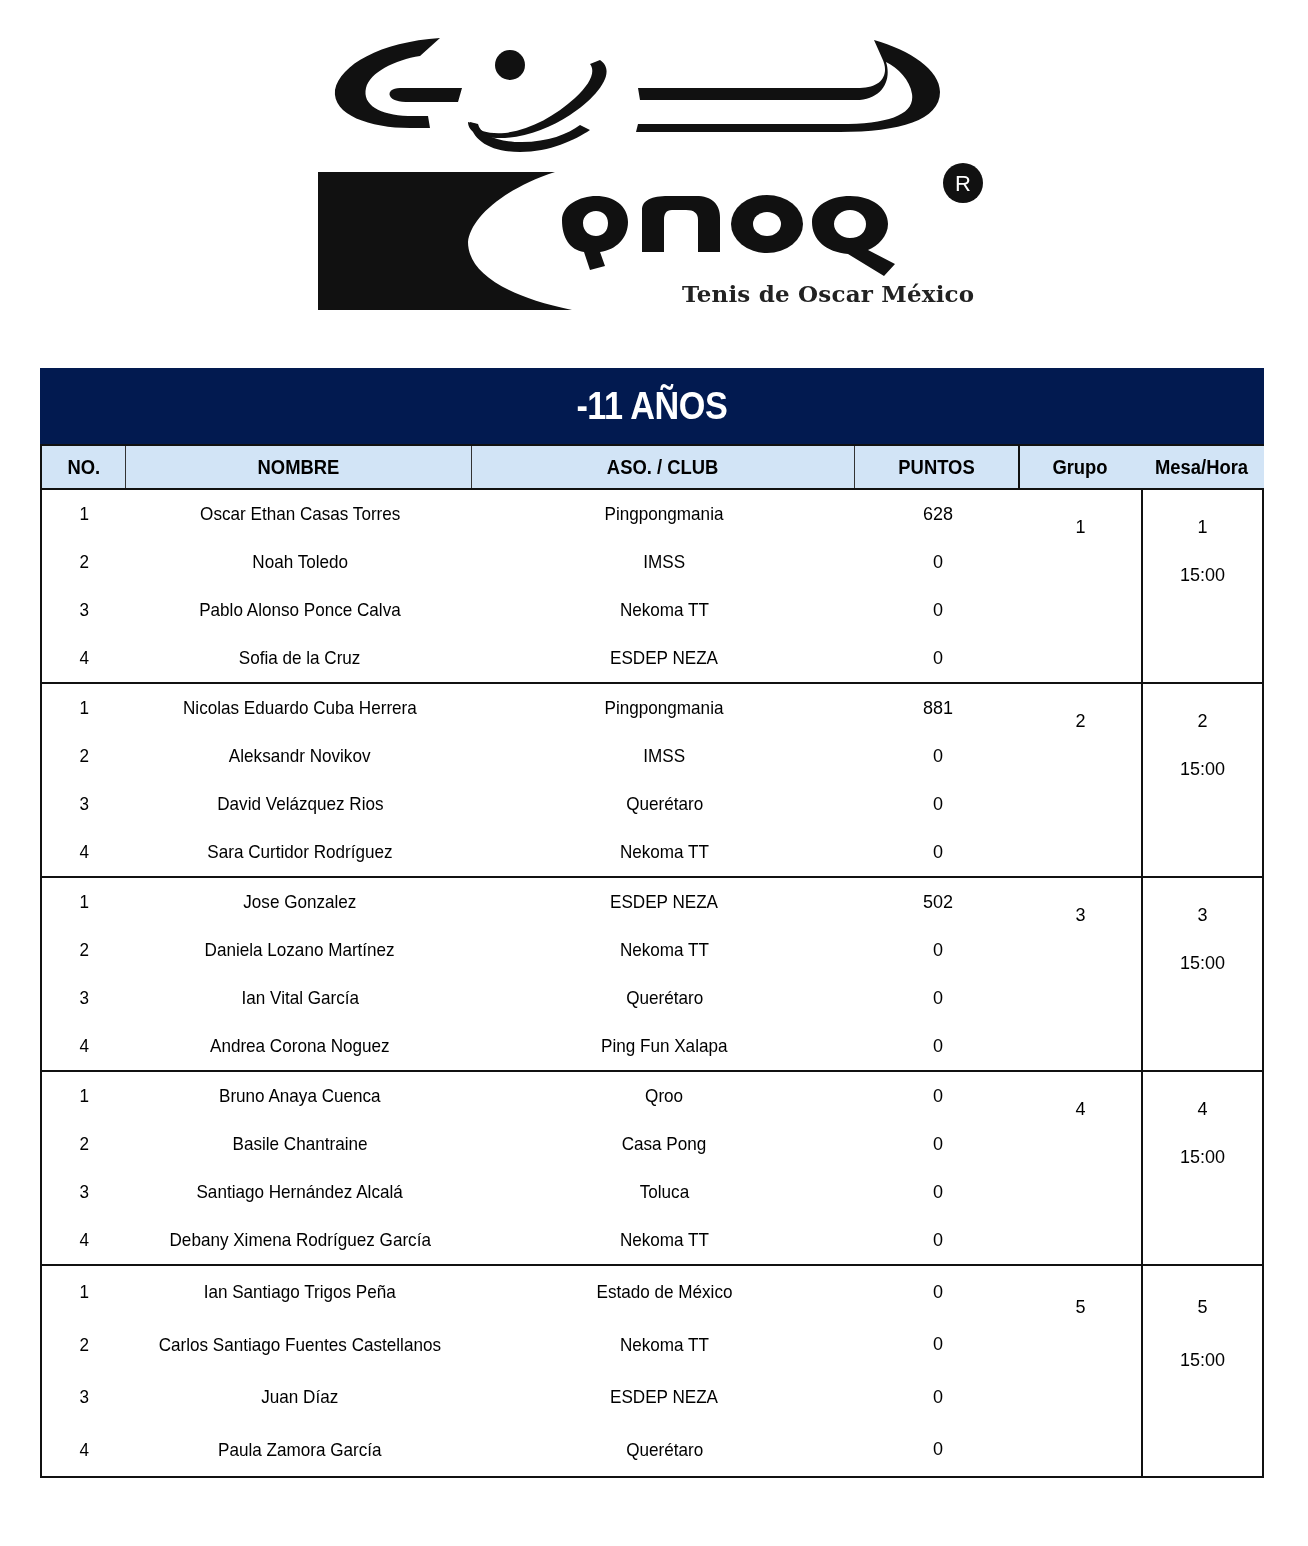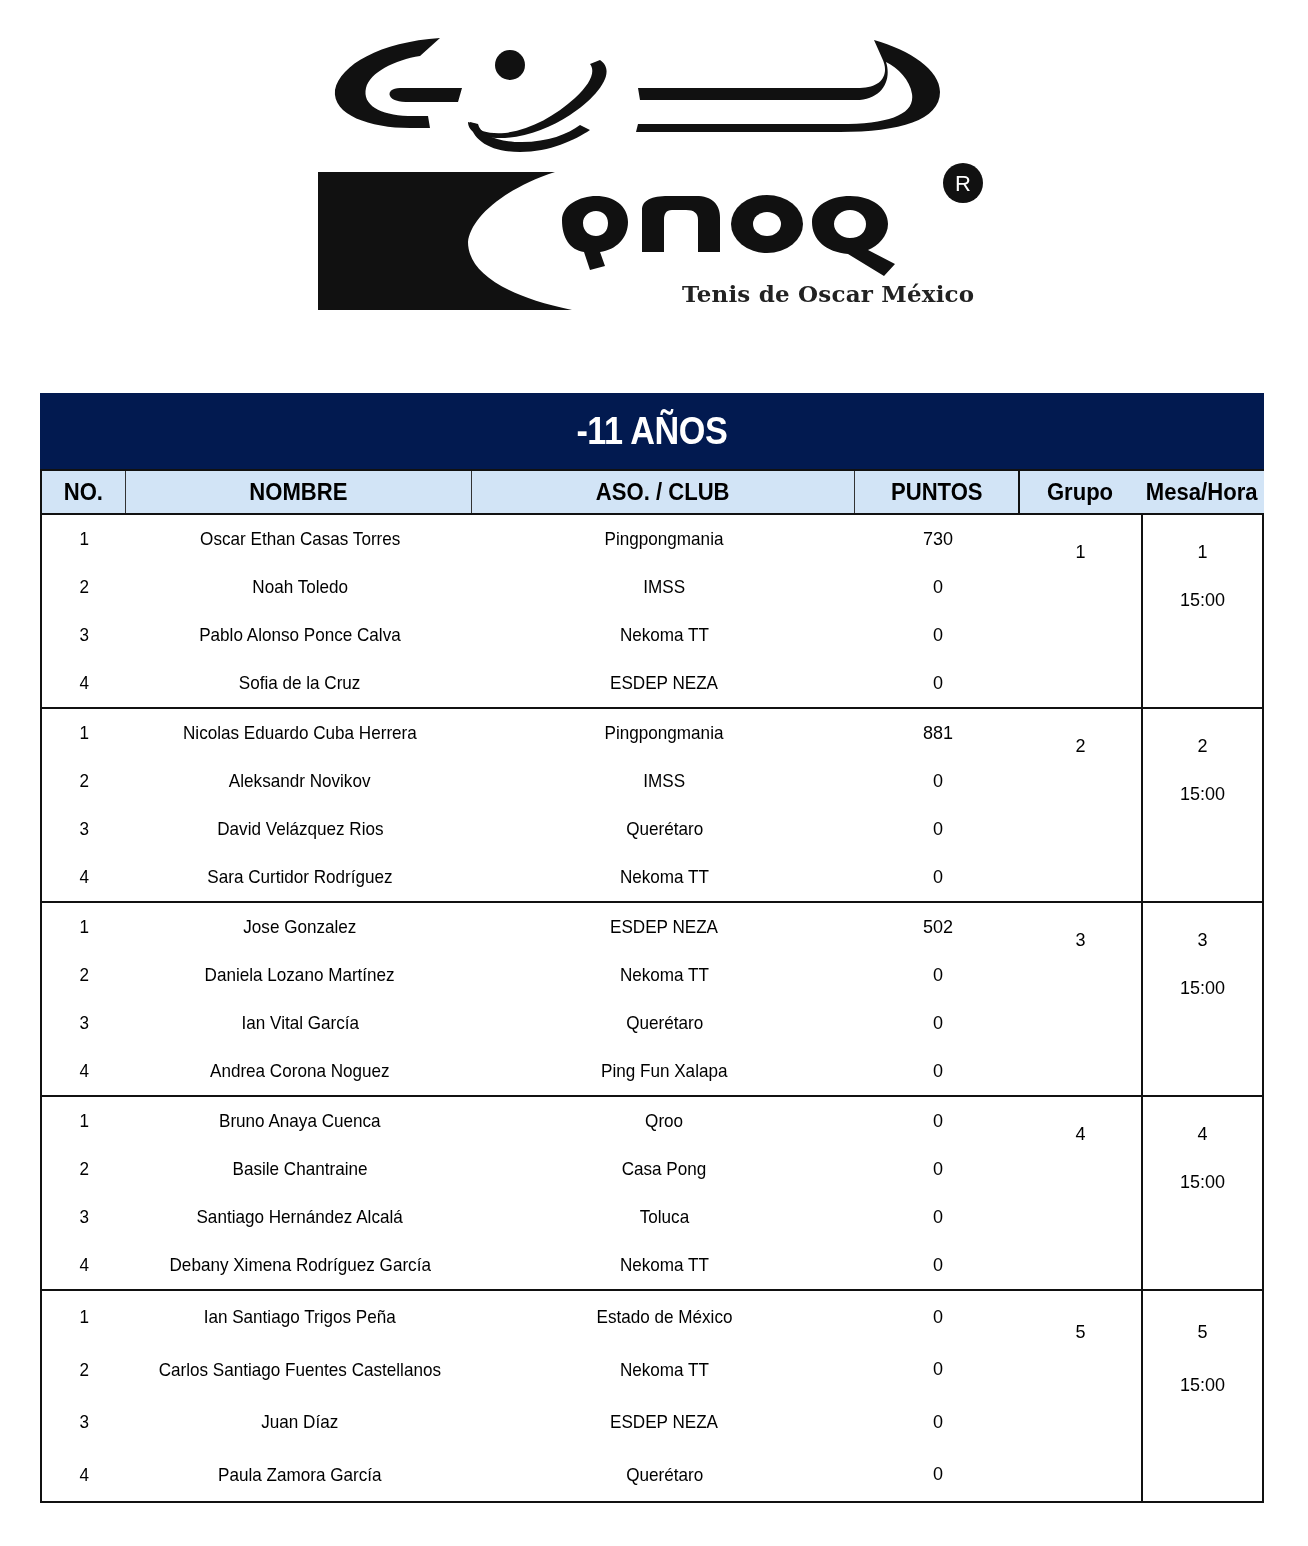--- a/index.html
+++ b/index.html
@@ -2,26 +2,26 @@
 <html><head>
 <meta charset="utf-8">
 <style>
   html, body { margin: 0; padding: 0; background: #ffffff; }
   body { width: 1308px; height: 1546px; position: relative; overflow: hidden; font-family: "Liberation Sans", sans-serif; color: #000; }
 
   .logo { position: absolute; left: 300px; top: 20px; width: 700px; height: 310px; }
   .logo svg { width: 100%; height: 100%; display: block; }
   .logo-tagline { position: absolute; left: 682px; top: 280px; font-family: "DejaVu Serif", serif; font-weight: bold; font-size: 23px; color: #222; letter-spacing: 0.2px; white-space: nowrap; }
 
-  .sheet { position: absolute; left: 40px; top: 393px; width: 1224px; }
+  .sheet { position: absolute; left: 40px; top: 368px; width: 1224px; }
   .title-bar { height: 76px; background: #021A50; color: #fff; display: flex; align-items: center; justify-content: center; font-family: "Liberation Sans", sans-serif; font-weight: bold; font-size: 38px; letter-spacing: -0.5px; transform-origin: center; }
   .title-bar span { display: inline-block; transform: scaleX(0.9); }
 
   .header-row { display: flex; height: 46px; background: #D2E4F6; border-top: 2px solid #111; border-bottom: 2px solid #111; box-sizing: border-box; }
-  .hcell { display: flex; align-items: center; justify-content: center; font-weight: bold; font-size: 24px; box-sizing: border-box; padding-top: 0; }
+  .hcell { display: flex; align-items: center; justify-content: center; font-weight: bold; font-size: 20px; box-sizing: border-box; padding-top: 0; }
   .hcell span { display: inline-block; transform: scaleX(0.92); }
   .bl { border-left: 2px solid #111; }
   .bl1 { border-left: 1px solid #333; }
 
   .c-no { width: 85px; }
   .c-name { width: 346px; }
   .c-club { width: 383px; }
   .c-pts { width: 164px; }
   .c-grp { width: 122px; text-align: right; }
   .c-mesa { width: 124px; }
@@ -93,21 +93,21 @@
         <span>Mesa/Hora</span>
       </div>
   </div>
 
   <div class="group">
     <div class="left">
       <div class="prow">
         <div class="pcell c-no condensed"><span>1</span></div>
         <div class="pcell c-name condensed"><span>Oscar Ethan Casas Torres</span></div>
         <div class="pcell c-club condensed"><span>Pingpongmania</span></div>
-        <div class="pcell c-pts num">730</div>
+        <div class="pcell c-pts num">628</div>
       </div>
       <div class="prow">
         <div class="pcell c-no condensed"><span>2</span></div>
         <div class="pcell c-name condensed"><span>Noah Toledo</span></div>
         <div class="pcell c-club condensed"><span>IMSS</span></div>
         <div class="pcell c-pts num">0</div>
       </div>
       <div class="prow">
         <div class="pcell c-no condensed"><span>3</span></div>
         <div class="pcell c-name condensed"><span>Pablo Alonso Ponce Calva</span></div>

